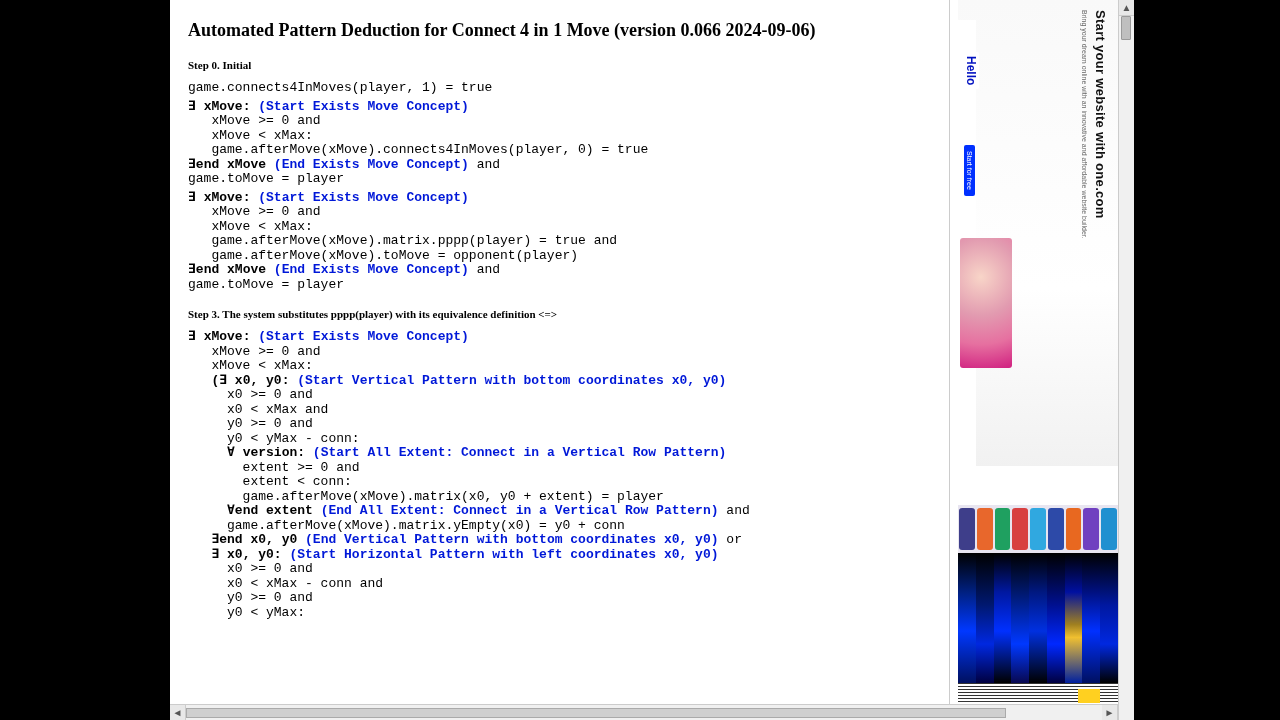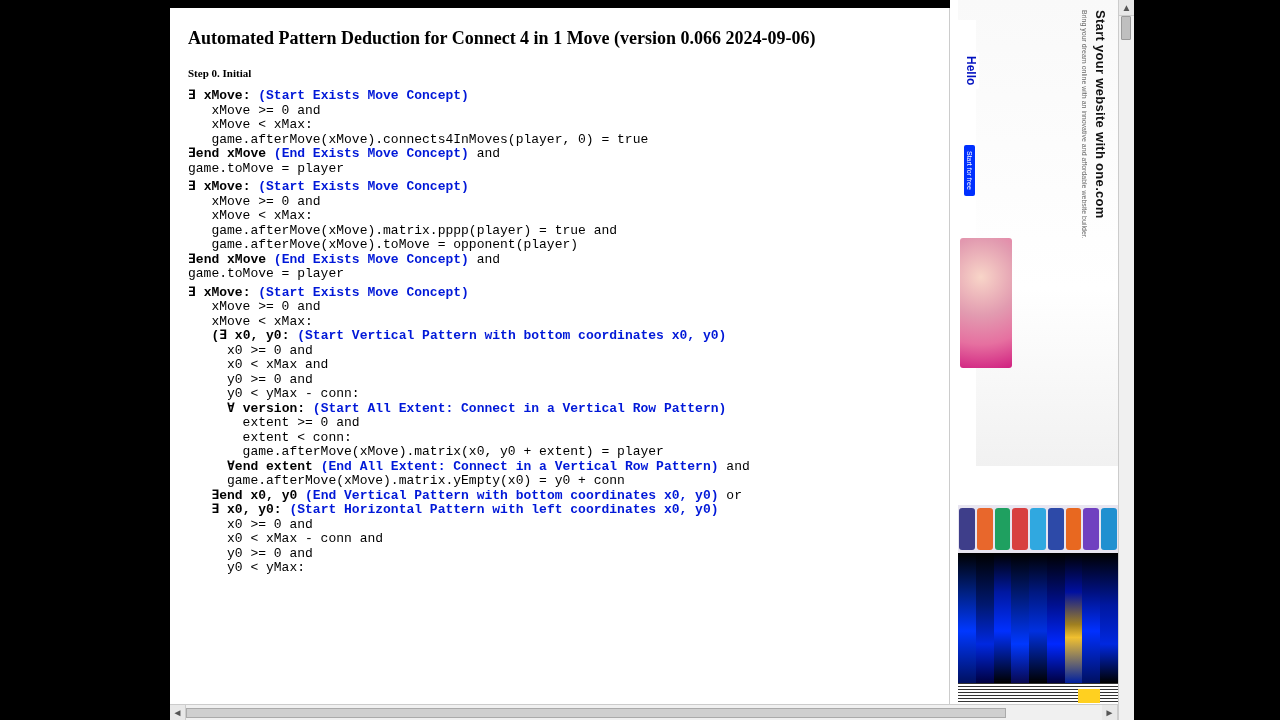--- a/index.html
+++ b/index.html
@@ -25,21 +25,20 @@
     flex-shrink: 0;
   }
   .main-panel {
     width: 780px;
     background: #fff;
     flex-shrink: 0;
     padding: 14px 18px 0 18px;
     overflow: hidden;
     position: relative;
     border-right: 1px solid #ccc;
-    margin-top: 8px;
   }
   .ad-gap {
     width: 8px;
     background: #fff;
     flex-shrink: 0;
   }
   .sidebar {
     width: 160px;
     background: #fff;
     flex-shrink: 0;
@@ -216,36 +215,38 @@
 </head>
 <body>
 
 <div class="outer">
   <div class="left-black"></div>
 
   <div class="main-panel">
     <h2 class="title">Automated Pattern Deduction for Connect 4 in 1 Move (version 0.066 2024-09-06)</h2>
 
     <h3 class="step">Step 0. Initial</h3>
+    <pre><span>game.connects4InMoves(player, 1) = true</span></pre>
 
     <pre><span class="kw">∃ xMove:</span><span class="cm"> (Start Exists Move Concept)</span>
 <span>   xMove &gt;= 0 and</span>
 <span>   xMove &lt; xMax:</span>
 <span>   game.afterMove(xMove).connects4InMoves(player, 0) = true</span>
 <span class="kw">∃end xMove</span><span class="cm"> (End Exists Move Concept)</span><span> and</span>
 <span>game.toMove = player</span></pre>
 
     <pre><span class="kw">∃ xMove:</span><span class="cm"> (Start Exists Move Concept)</span>
 <span>   xMove &gt;= 0 and</span>
 <span>   xMove &lt; xMax:</span>
 <span>   game.afterMove(xMove).matrix.pppp(player) = true and</span>
 <span>   game.afterMove(xMove).toMove = opponent(player)</span>
 <span class="kw">∃end xMove</span><span class="cm"> (End Exists Move Concept)</span><span> and</span>
 <span>game.toMove = player</span></pre>
 
+    <h3 class="step">Step 3. The system substitutes pppp(player) with its equivalence definition &lt;=&gt;</h3>
     <pre><span class="kw">∃ xMove:</span><span class="cm"> (Start Exists Move Concept)</span>
 <span>   xMove &gt;= 0 and</span>
 <span>   xMove &lt; xMax:</span>
 <span class="kw">   (∃ x0, y0:</span><span class="cm"> (Start Vertical Pattern with bottom coordinates x0, y0)</span>
 <span>     x0 &gt;= 0 and</span>
 <span>     x0 &lt; xMax and</span>
 <span>     y0 &gt;= 0 and</span>
 <span>     y0 &lt; yMax - conn:</span>
 <span class="kw">     ∀ version:</span><span class="cm"> (Start All Extent: Connect in a Vertical Row Pattern)</span>
 <span>       extent &gt;= 0 and</span>

